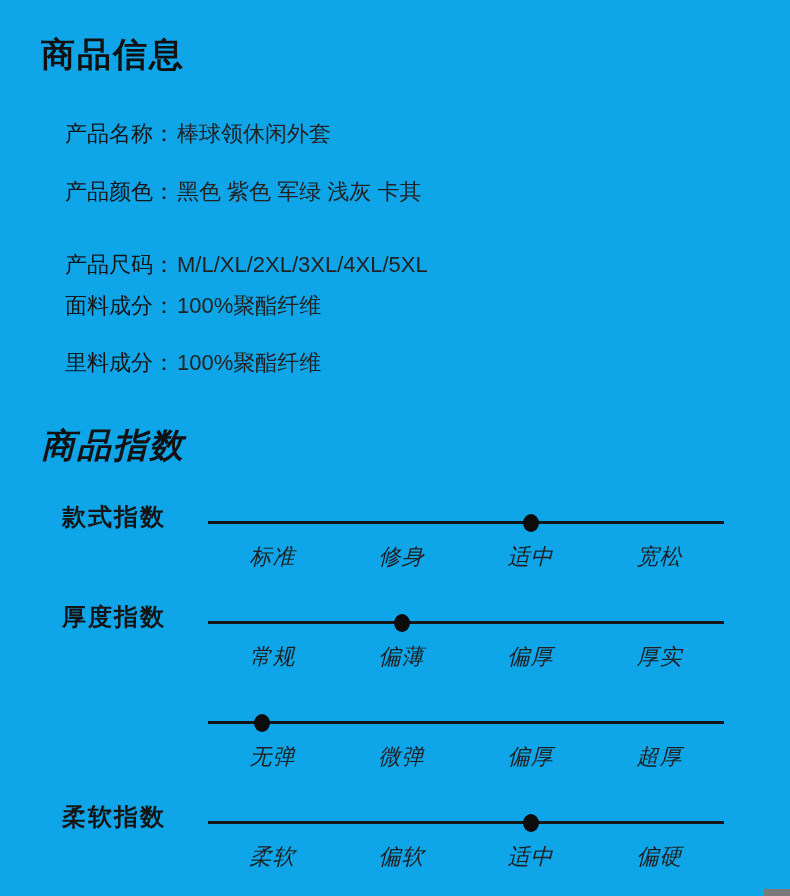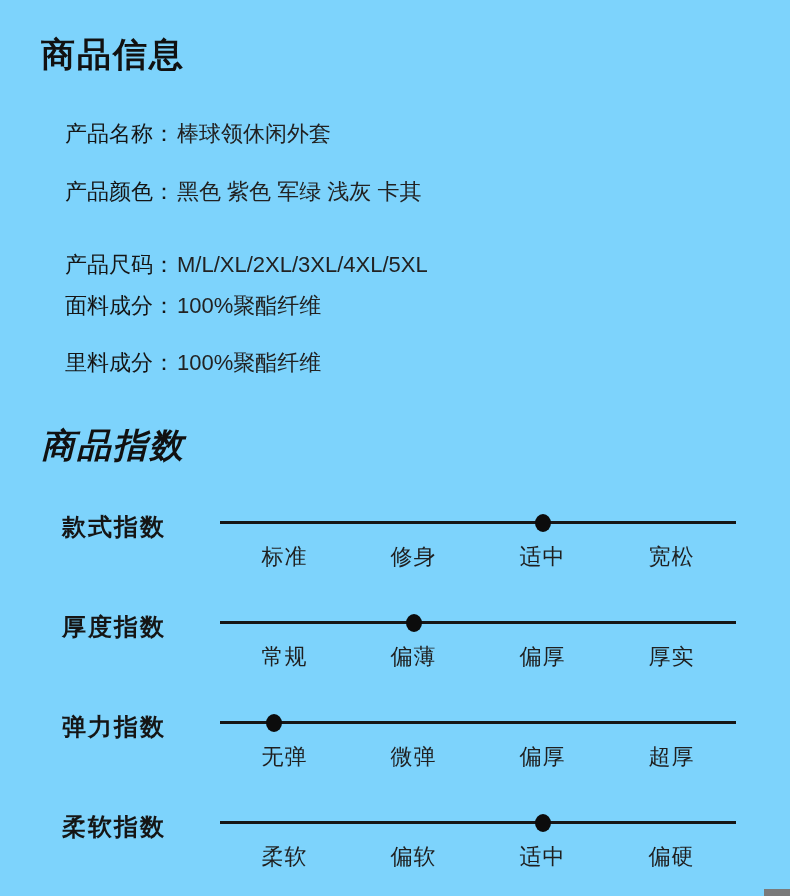--- a/index.html
+++ b/index.html
@@ -4,21 +4,21 @@
 <style>
   html, body {
     margin: 0;
     padding: 0;
     background: #ffffff;
   }
   .page {
     position: relative;
     width: 790px;
     height: 896px;
-    background: #7dd3fc;
+    background: #0ea5e9;
     overflow: hidden;
     font-family: "Liberation Sans", "DejaVu Sans", sans-serif;
     color: #1a1a1a;
   }
   .section-title {
     position: absolute;
     left: 41px;
     margin: 0;
     font-size: 34px;
     font-weight: 700;
@@ -50,33 +50,34 @@
 
   .scale-row {
     position: absolute;
     left: 0;
     width: 790px;
     height: 100px;
   }
   .scale-label {
     position: absolute;
     left: 62px;
-    top: 14px;
+    top: 4px;
     font-size: 24px;
     font-weight: 700;
     letter-spacing: 2px;
     color: #151515;
     white-space: nowrap;
   }
   .scale {
     position: absolute;
-    left: 220px;
+    left: 208px;
     top: 0;
     width: 516px;
     height: 100px;
+    font-style: italic;
   }
   .scale-line {
     position: absolute;
     left: 0;
     top: 24px;
     width: 100%;
     height: 3px;
     background: #161616;
   }
   .scale-dot {
@@ -159,21 +160,20 @@
       <div class="ticks">
         <span class="tick">常规</span>
         <span class="tick">偏薄</span>
         <span class="tick">偏厚</span>
         <span class="tick">厚实</span>
       </div>
     </div>
   </div>
 
   <div class="scale-row" style="top:697px">
-    <span class="scale-label">弹力指数</span>
     <div class="scale">
       <div class="scale-line"></div>
       <div class="scale-dot" style="left: 10.5%;"></div>
       <div class="ticks">
         <span class="tick">无弹</span>
         <span class="tick">微弹</span>
         <span class="tick">偏厚</span>
         <span class="tick">超厚</span>
       </div>
     </div>

